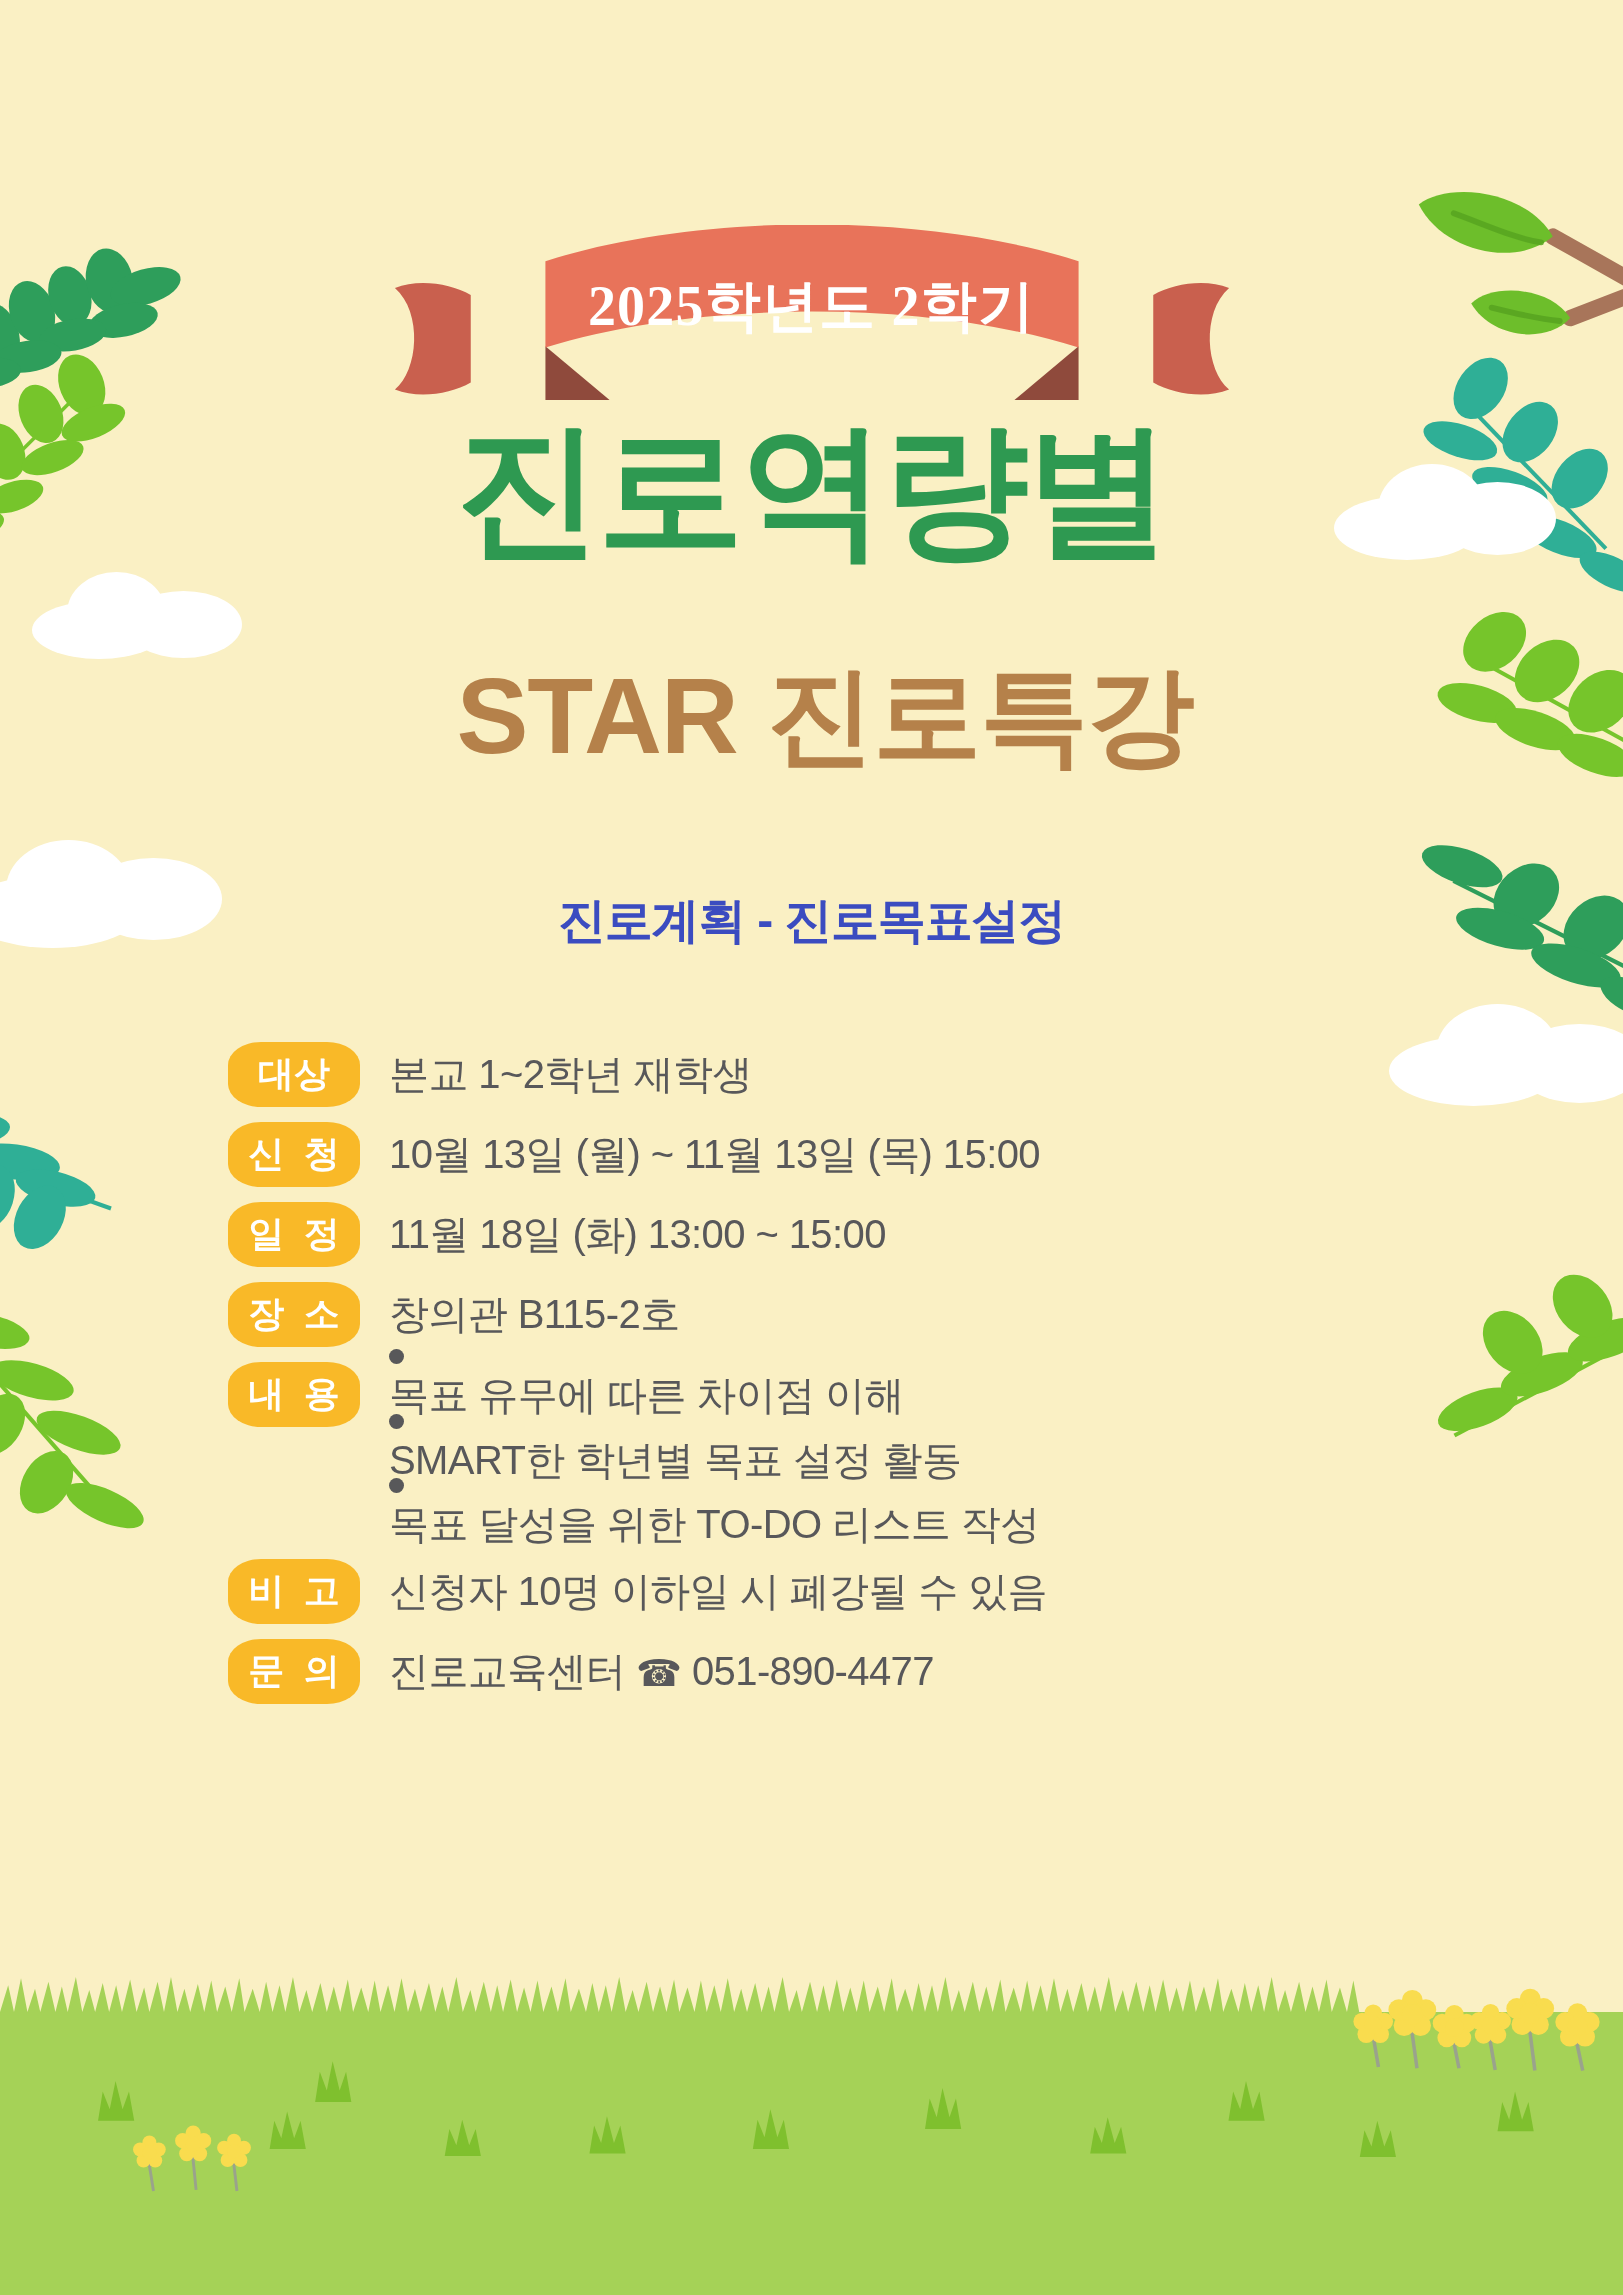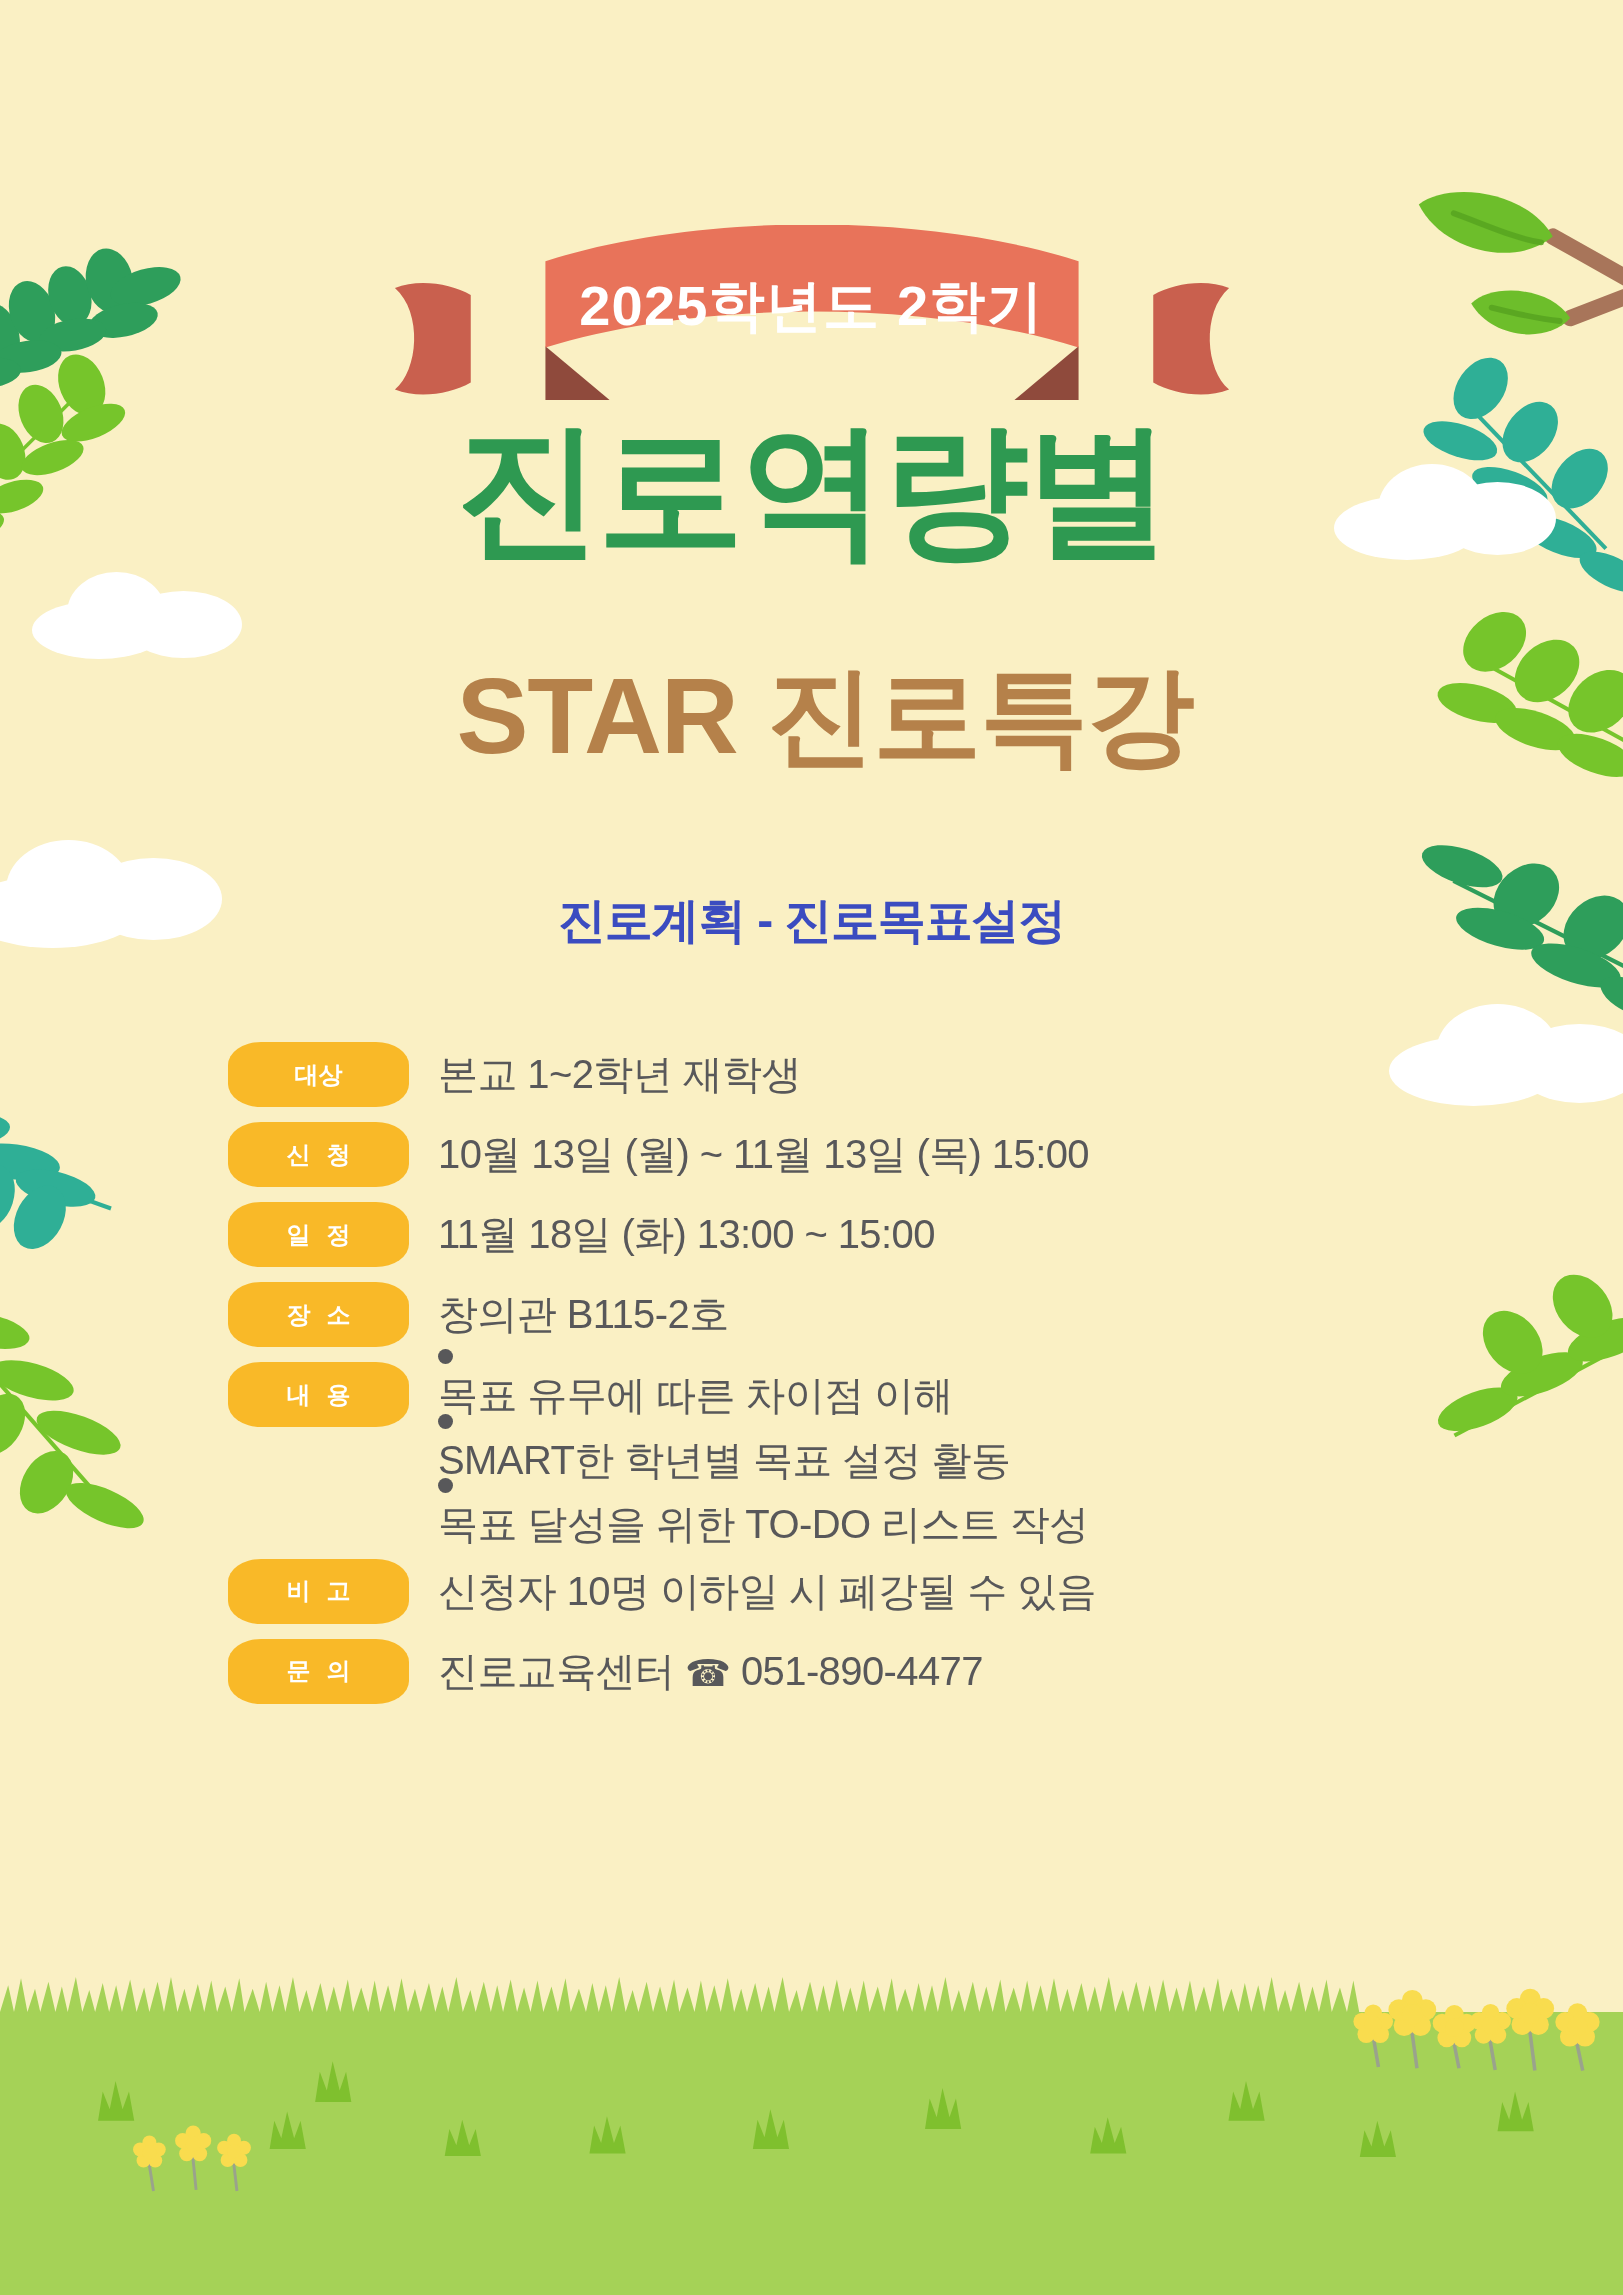--- a/index.html
+++ b/index.html
@@ -35,20 +35,21 @@
   }
 
   
   .ribbon-wrap {
     position: absolute;
     left: 50%;
     transform: translateX(-50%);
     top: 225px;
     width: 835px;
     height: 175px;
+    font-family: Liberation Serif, serif;
   }
   .ribbon-text {
     position: absolute;
     left: 0; right: 0;
     top: 44px;
     text-align: center;
     color: #FFFFFF;
     font-size: 56px;
     font-weight: bold;
     letter-spacing: 1.2px;
@@ -103,26 +104,26 @@
     width: 1243px;
     z-index: 6;
   }
   .info-row {
     display: flex;
     align-items: flex-start;
     margin-bottom: 15px;
   }
   .pill {
     flex: 0 0 auto;
-    width: 181px;
+    width: 132px;
     height: 65px;
     background: #F9B928;
     border-radius: 33px / 23px;
     color: #FFFFFF;
-    font-size: 24px;
+    font-size: 36px;
     font-weight: bold;
     display: flex;
     align-items: center;
     justify-content: center;
     letter-spacing: 4.7px;
     text-indent: 4.7px;
     box-sizing: border-box;
   }
   .pill.tight { letter-spacing: 0px; text-indent: 0; }
   .row-value {

